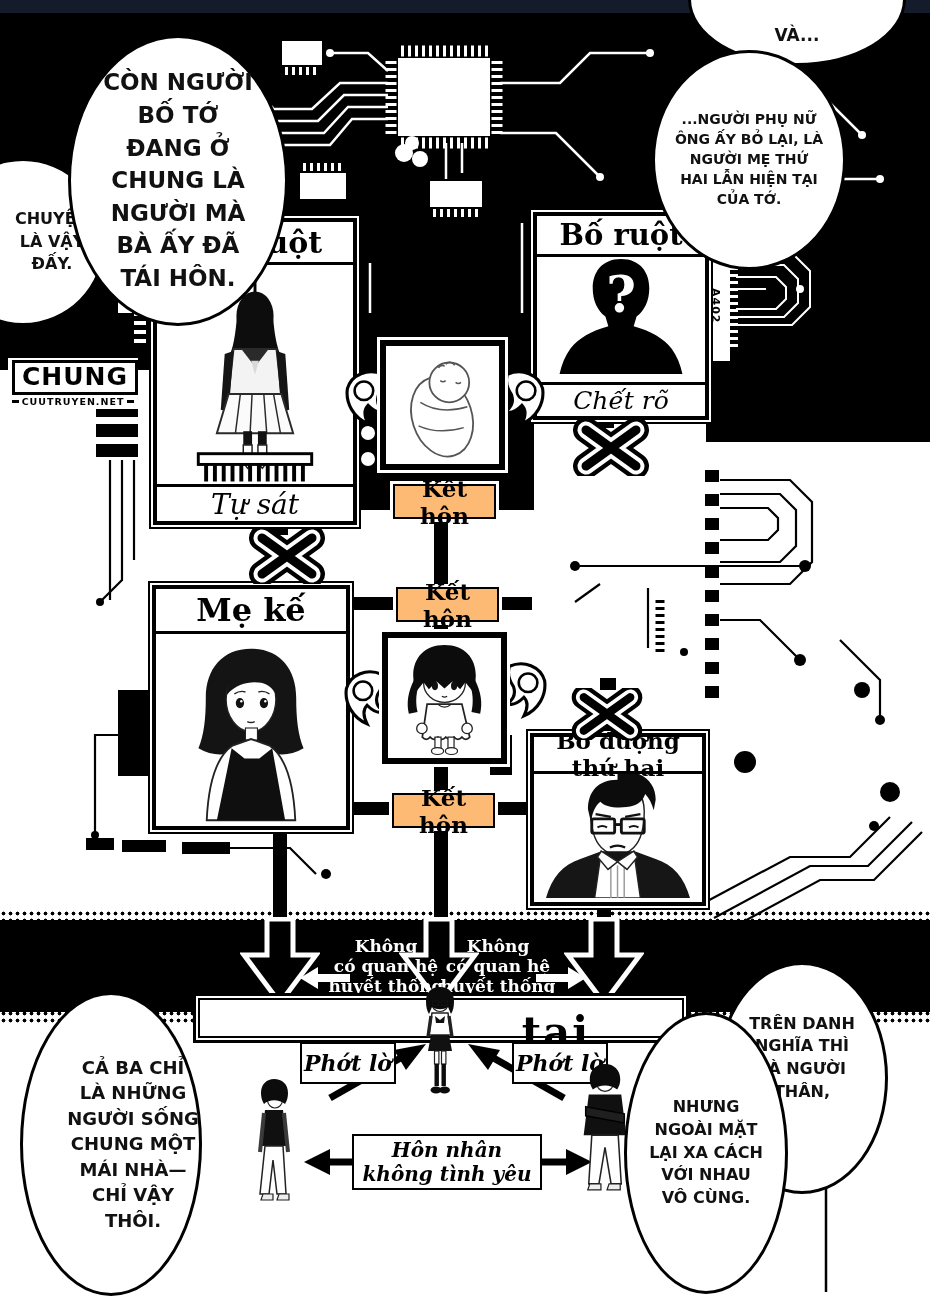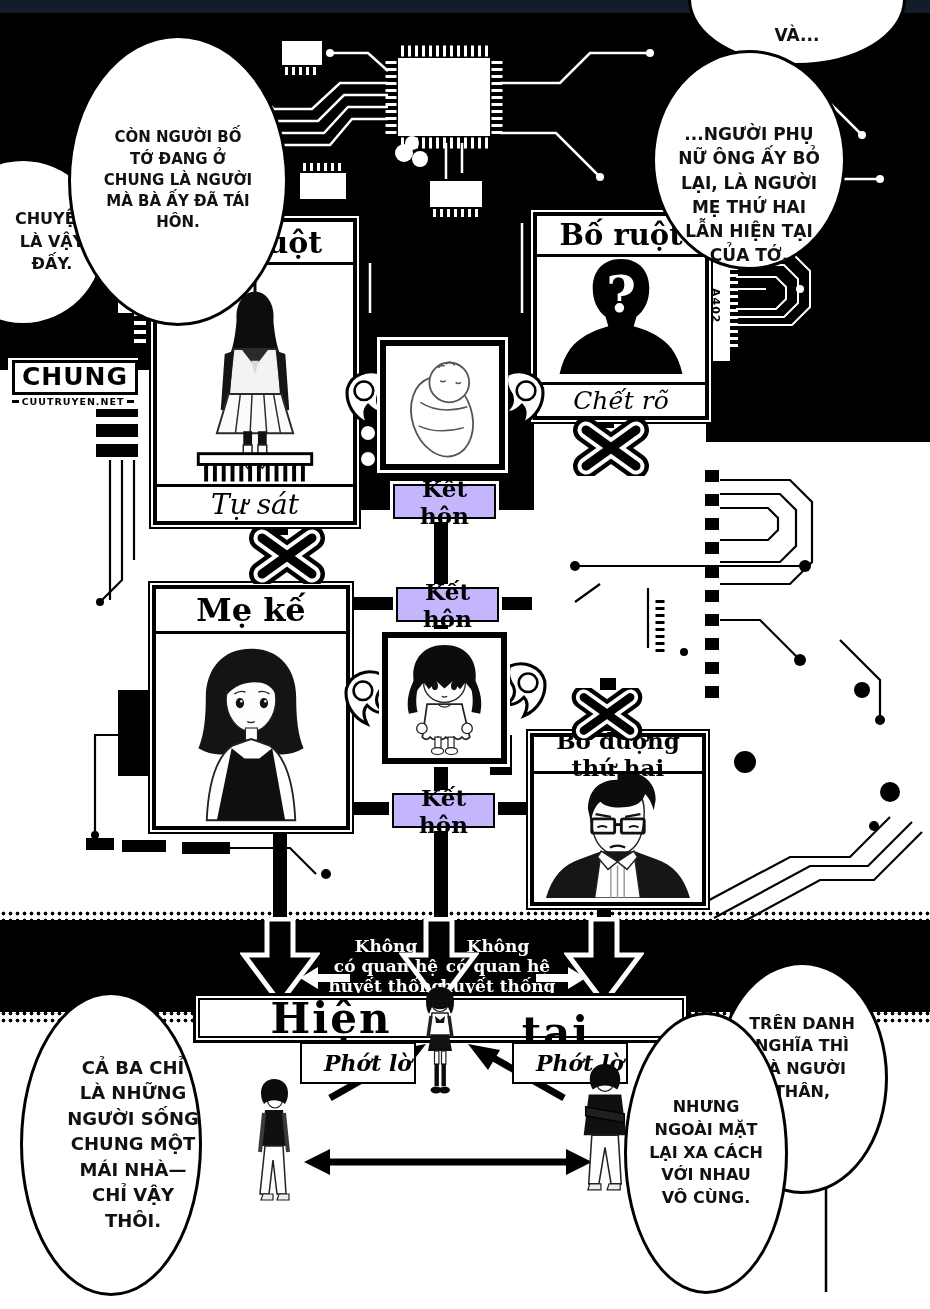--- a/index.html
+++ b/index.html
@@ -11,33 +11,33 @@
   .pbox{position:absolute;background:#fff;border:4px solid #000;
         box-shadow:0 0 0 2px #fff,0 0 0 4px #000;}
   .pbox .hdr{border-bottom:3px solid #000;text-align:center;
         font-family:"DejaVu Serif",serif;font-weight:bold;background:#fff;
         display:flex;align-items:center;justify-content:center;}
   .pbox .cap{position:absolute;left:0;right:0;bottom:0;border-top:3px solid #000;
         text-align:center;font-family:"DejaVu Serif",serif;font-style:italic;background:#fff;
         display:flex;align-items:center;justify-content:center;}
   .pbox .art{position:absolute;left:0;right:0;overflow:hidden;}
   .wingbox{position:absolute;background:#fff;border:6px solid #000;box-shadow:0 0 0 3px #fff;}
-  .marry{position:absolute;background:#c4b5fd;border:2px solid #000;box-shadow:0 0 0 3px #fff;
+  .marry{position:absolute;background:#fdba74;border:2px solid #000;box-shadow:0 0 0 3px #fff;
         font-family:"DejaVu Serif",serif;font-weight:bold;font-size:23px;text-align:center;
         display:flex;align-items:center;justify-content:center;}
   .bubble{position:absolute;background:#fff;border:3px solid #000;border-radius:50%;
         display:flex;align-items:center;justify-content:center;text-align:center;
         font-weight:bold;color:#111;}
   .bubble .t{width:72%;line-height:1.42;}
   .preline{white-space:pre-line;}
   .noblood{position:absolute;color:#fff;font-family:"DejaVu Serif",serif;font-weight:bold;
         font-size:17px;line-height:1.18;text-align:center;}
   .tagbox{position:absolute;background:#fff;border:3px solid #000;
         font-family:"DejaVu Serif",serif;font-weight:bold;font-style:italic;text-align:center;
-        display:flex;align-items:center;justify-content:center;padding-left:20px;}
+        display:flex;align-items:center;justify-content:center;}
   .band-dots{position:absolute;background-image:radial-gradient(#000 38%,transparent 42%);
         background-size:7px 7px;}
   .banner{position:absolute;background:#fff;border:3px solid #000;}
   .banner .inner{position:absolute;inset:2px;border:2px solid #000;}
   .banner .word{position:absolute;top:0;bottom:0;display:flex;align-items:center;justify-content:center;
         font-family:"DejaVu Serif",serif;font-weight:bold;font-size:42px;letter-spacing:2px;}
   .logo{position:absolute;background:#fff;text-align:center;padding:2px 4px;}
   .logo .brand{display:inline-block;border:3px solid #000;padding:0 7px;font-weight:bold;
         font-size:25px;letter-spacing:1px;line-height:1.15;color:#000;}
   .logo .site{margin-top:1px;font-size:9.5px;font-weight:bold;letter-spacing:1px;color:#000;
@@ -361,21 +361,20 @@
 huyết thống</div>
   <svg class="abs" style="left:300px;top:967px;" width="50" height="22" viewBox="0 0 50 22">
     <polygon points="0,11 18,0 18,7 50,7 50,15 18,15 18,22" fill="#fff"></polygon>
   </svg>
   <svg class="abs" style="left:536px;top:967px;" width="50" height="22" viewBox="0 0 50 22">
     <polygon points="50,11 32,0 32,7 0,7 0,15 32,15 32,22" fill="#fff"></polygon>
   </svg>
 
   <div class="banner" style="left:193px;top:993px;width:490px;height:44px;">
     <div class="inner"></div>
-    <div class="word" style="left:60px;width:150px;">Hiện</div>
     <div class="word" style="left:300px;width:120px;margin-top:28px;">tại</div>
   </div>
 
   <svg class="abs" style="left:420px;top:984px;" width="40" height="114" viewBox="0 0 40 112">
     <ellipse cx="20" cy="18" rx="8.5" ry="8.5" fill="#fff" stroke="#222" stroke-width="1.2"></ellipse>
     <path d="M20 2 c-9 0 -14 6 -14 14 c0 6 1 10 3 13 l3 -7 c5 3 11 3 16 0 l3 7 c2 -3 3 -7 3 -13 c0 -8 -5 -14 -14 -14 Z" fill="#0b0b0b"></path>
     <rect x="12.5" y="16" width="6" height="4.5" fill="none" stroke="#111" stroke-width="1.4"></rect>
     <rect x="21.5" y="16" width="6" height="4.5" fill="none" stroke="#111" stroke-width="1.4"></rect>
     <line x1="18.5" y1="18" x2="21.5" y2="18" stroke="#111" stroke-width="1.4"></line>
     <path d="M12 28 h16 l3 22 h-22 Z" fill="#fff" stroke="#222" stroke-width="1.5"></path>
@@ -400,20 +399,22 @@
     <polygon points="104,8 72,14 84,34" fill="#000"></polygon>
   </svg>
   <div class="tagbox" style="left:300px;top:1042px;width:92px;height:38px;font-size:22px;border-width:2.5px;">Phớt lờ</div>
   <div class="tagbox" style="left:512px;top:1042px;width:92px;height:38px;font-size:22px;border-width:2.5px;">Phớt lờ</div>
 
   <svg class="abs" style="left:302px;top:1140px;" width="292" height="44" viewBox="0 0 292 44">
     <line x1="18" y1="22" x2="274" y2="22" stroke="#000" stroke-width="7"></line>
     <polygon points="2,22 28,9 28,35" fill="#000"></polygon>
     <polygon points="290,22 264,9 264,35" fill="#000"></polygon>
   </svg>
+  <div class="tagbox preline" style="left:352px;top:1134px;width:186px;height:52px;font-size:20px;line-height:1.2;border-width:2.5px;">Hôn nhân
+không tình yêu</div>
 
   <svg class="abs" style="left:248px;top:1076px;" width="52" height="128" viewBox="0 0 50 128">
     <ellipse cx="26" cy="24" rx="7.5" ry="8" fill="#fdfdfd" stroke="#222" stroke-width="1.2"></ellipse>
     <path d="M12 17 c0 -9 6 -14 13 -14 c8 0 14 5 14 14 c0 4 -1 8 -3 11 c-6 -5 -16 -5 -21 0 c-2 -3 -3 -7 -3 -11 Z" fill="#0c0c0c"></path>
     <path d="M16 34 h18 l4 36 h-26 Z" fill="#101010"></path>
     <line x1="15" y1="37" x2="11" y2="76" stroke="#3a3a3a" stroke-width="4"></line>
     <line x1="35" y1="37" x2="39" y2="76" stroke="#3a3a3a" stroke-width="4"></line>
     <path d="M16 70 h18 l3 48 h-9 l-4 -34 l-4 34 h-9 Z" fill="#fff" stroke="#222" stroke-width="1.5"></path>
     <path d="M14 118 h10 v6 h-12 Z M30 118 h10 v6 h-12 Z" fill="#eee" stroke="#222" stroke-width="1.2"></path>
   </svg>
@@ -423,27 +424,27 @@
     <path d="M15 17 c0 -9 6 -15 15 -15 c9 0 15 6 15 15 c0 4 -1 7 -3 10 c-7 -5 -17 -5 -24 0 c-2 -3 -3 -6 -3 -10 Z" fill="#0b0b0b"></path>
     <path d="M14 32 h32 l5 40 h-42 Z" fill="#101010"></path>
     <path d="M11 44 l38 7 v9 l-38 -7 Z" fill="#1f1f1f" stroke="#000" stroke-width="1.5"></path>
     <path d="M17 72 h26 l3 48 h-10 l-6 -36 l-6 36 h-10 Z" fill="#fff" stroke="#222" stroke-width="1.5"></path>
     <path d="M15 120 h11 v6 h-13 Z M34 120 h11 v6 h-13 Z" fill="#eee" stroke="#222" stroke-width="1.2"></path>
   </svg>
 
   <div class="bubble" style="left:-60px;top:158px;width:160px;height:162px;font-size:16px;">
     <div class="t" style="padding-left:58px;">CHUYỆN LÀ VẬY ĐẤY.</div>
   </div>
-  <div class="bubble" style="left:68px;top:35px;width:214px;height:285px;font-size:15px;">
+  <div class="bubble" style="left:68px;top:35px;width:214px;height:285px;font-size:23px;">
     <div class="t">CÒN NGƯỜI BỐ TỚ ĐANG Ở CHUNG LÀ NGƯỜI MÀ BÀ ẤY ĐÃ TÁI HÔN.</div>
   </div>
   <div class="bubble" style="left:688px;top:-68px;width:212px;height:128px;font-size:17px;">
     <div class="t" style="padding-top:72px;">VÀ...</div>
   </div>
-  <div class="bubble" style="left:652px;top:50px;width:188px;height:214px;font-size:17px;align-items:flex-end;">
+  <div class="bubble" style="left:652px;top:50px;width:188px;height:214px;font-size:14px;">
     <div class="t" style="width:80%;">...NGƯỜI PHỤ NỮ ÔNG ẤY BỎ LẠI, LÀ NGƯỜI MẸ THỨ HAI LẪN HIỆN TẠI CỦA TỚ.</div>
   </div>
   <div class="bubble" style="left:20px;top:992px;width:176px;height:298px;font-size:18px;">
     <div class="t" style="width:78%;margin-left:44px;">CẢ BA CHỈ LÀ NHỮNG NGƯỜI SỐNG CHUNG MỘT MÁI NHÀ— CHỈ VẬY THÔI.</div>
   </div>
   <div class="bubble" style="left:716px;top:962px;width:166px;height:226px;font-size:16px;">
     <div class="t" style="width:70%;padding-bottom:40px;">TRÊN DANH NGHĨA THÌ LÀ NGƯỜI THÂN,</div>
   </div>
   <div class="bubble" style="left:624px;top:1012px;width:158px;height:276px;font-size:16px;">
     <div class="t" style="width:76%;">NHƯNG NGOÀI MẶT LẠI XA CÁCH VỚI NHAU VÔ CÙNG.</div>

